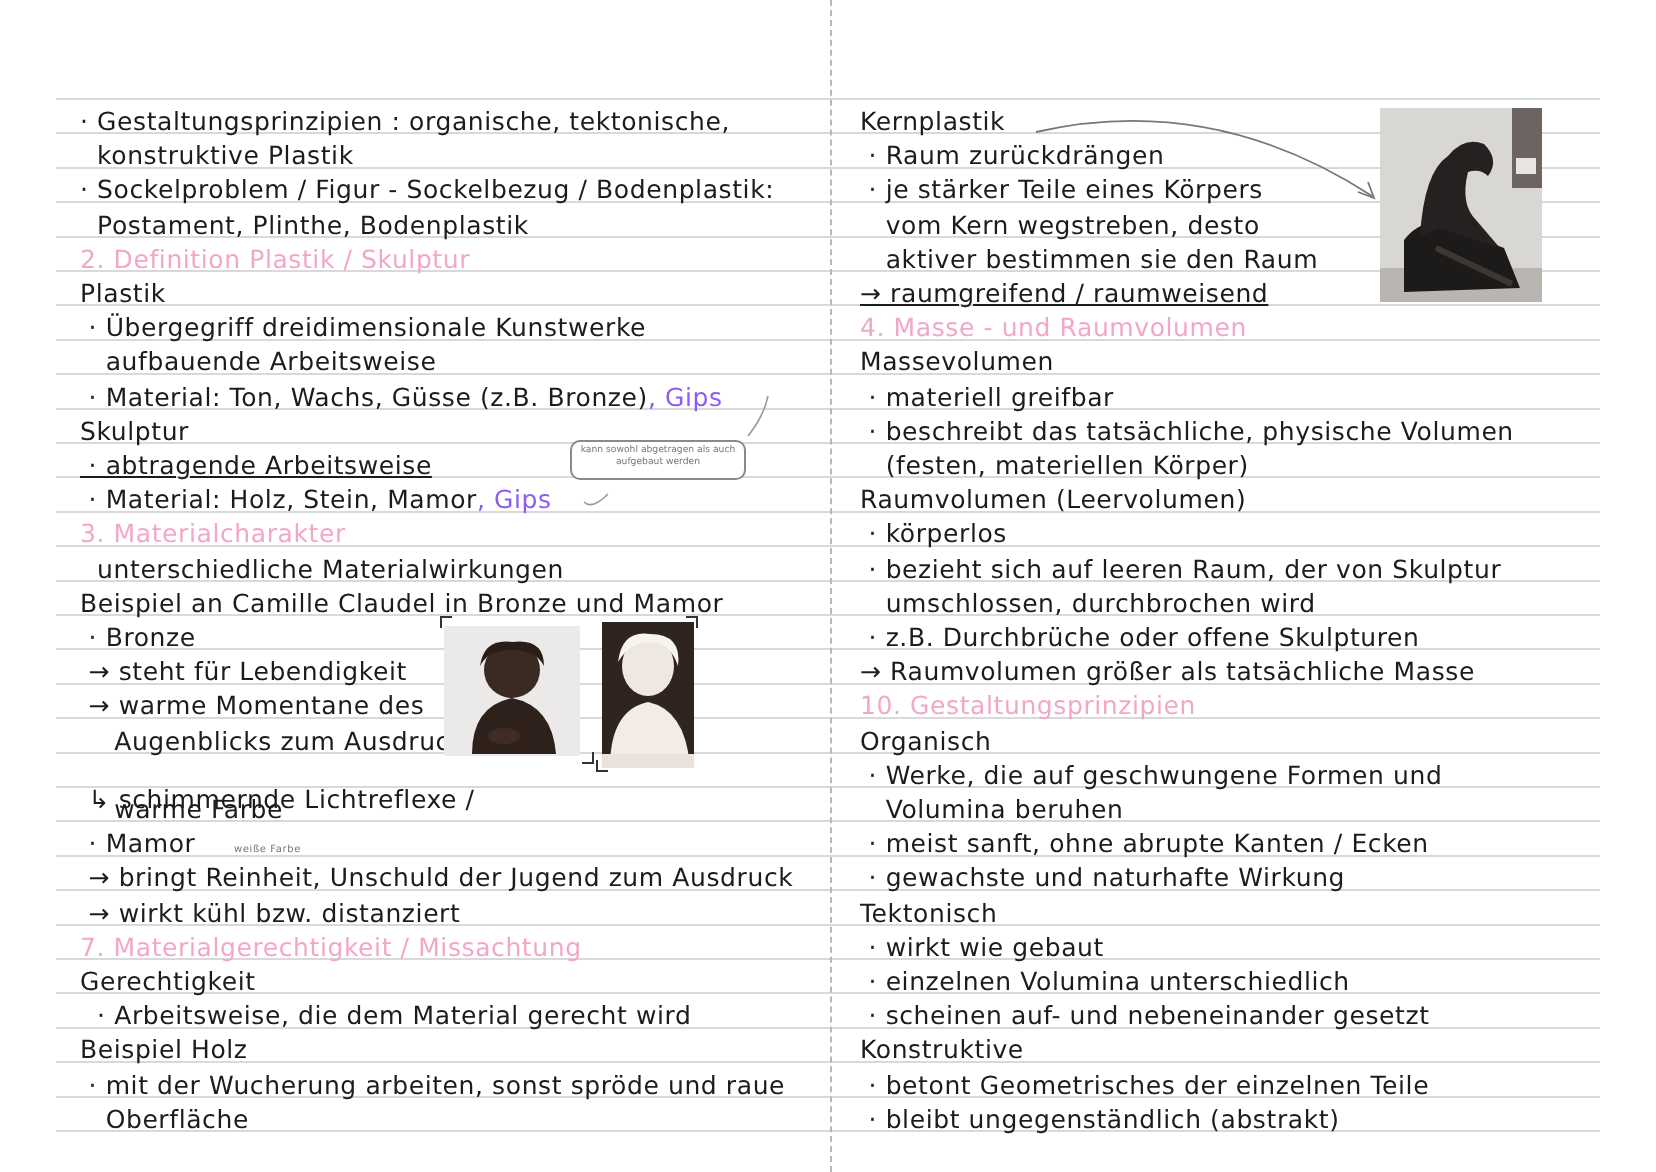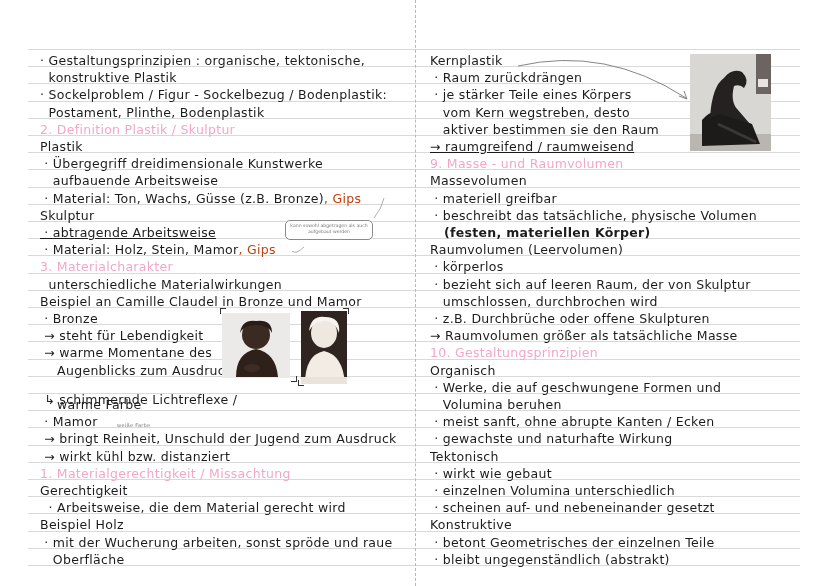--- a/index.html
+++ b/index.html
@@ -29,21 +29,21 @@
   }
   .line.heading { color:#f2a7c8; }
   .line.small { font-size:5px; color:#777; }
   .note-box {
     position:absolute; left:285px; top:220px; width:86px; height:18px;
     border:1px solid #8a8a8a; border-radius:5px; background:#fff;
   }
   .note-box span {
     display:block; font-size:4.6px; line-height:6px; color:#777; text-align:center; padding-top:2px;
   }
-  .gray { color:#c2410c; }
+  .gray { color:#8b5cf6; }
   .img {
     position:absolute; overflow:hidden;
   }
   .img-bronze { left:222px; top:313px; width:68px; height:65px; background:#eceae8; }
   .img-marble { left:301px; top:311px; width:46px; height:73px; background:#3a2d28; }
   .img-kern { left:690px; top:54px; width:81px; height:97px; background:#d8d6d2; }
   .bracket { position:absolute; width:5px; height:5px; border-color:#333; border-style:solid; border-width:0; }
 </style>
 </head>
 <body>
@@ -72,21 +72,21 @@
       <div class="line" style="left: 40px; top: 292.8px;"><span style="white-space: pre;">Beispiel an Camille Claudel in Bronze und Mamor</span></div>
       <div class="line" style="left: 40px; top: 310px;"><span style="white-space: pre;"> · Bronze</span></div>
       <div class="line" style="left: 40px; top: 327.2px;"><span style="white-space: pre;"> → steht für Lebendigkeit</span></div>
       <div class="line" style="left: 40px; top: 344.4px;"><span style="white-space: pre;"> → warme Momentane des</span></div>
       <div class="line" style="left: 40px; top: 361.6px;"><span style="white-space: pre;">    Augenblicks zum Ausdruck</span></div>
       <div class="line" style="left: 40px; top: 378.8px; margin-top: 12px;"><span style="white-space: pre;"> ↳ schimmernde Lichtreflexe /</span></div>
       <div class="line" style="left: 40px; top: 396px;"><span style="white-space: pre;">    warme Farbe</span></div>
       <div class="line" style="left: 40px; top: 413.2px;"><span style="white-space: pre;"> · Mamor</span></div>
       <div class="line" style="left: 40px; top: 430.4px;"><span style="white-space: pre;"> → bringt Reinheit, Unschuld der Jugend zum Ausdruck</span></div>
       <div class="line" style="left: 40px; top: 447.6px;"><span style="white-space: pre;"> → wirkt kühl bzw. distanziert</span></div>
-      <div class="line heading" style="left: 40px; top: 464.8px;"><span style="white-space: pre;">1. Materialgerechtigkeit / Missachtung</span></div>
+      <div class="line heading" style="left: 40px; top: 464.8px;"><span style="white-space: pre;">7. Materialgerechtigkeit / Missachtung</span></div>
       <div class="line" style="left: 40px; top: 482px;"><span style="white-space: pre;">Gerechtigkeit</span></div>
       <div class="line" style="left: 40px; top: 499.2px;"><span style="white-space: pre;">  · Arbeitsweise, die dem Material gerecht wird</span></div>
       <div class="line" style="left: 40px; top: 516.4px;"><span style="white-space: pre;">Beispiel Holz</span></div>
       <div class="line" style="left: 40px; top: 533.6px;"><span style="white-space: pre;"> · mit der Wucherung arbeiten, sonst spröde und raue</span></div>
       <div class="line" style="left: 40px; top: 550.8px;"><span style="white-space: pre;">   Oberfläche</span></div>
     </div>
 
   <div class="note-box">
     <span>kann sowohl abgetragen als auch aufgebaut werden</span>
   </div>
@@ -124,25 +124,25 @@
 </div>
 
 <div class="page right">
   <div id="right-lines">
       <div class="line" style="left: 14px; top: 52px;"><span style="white-space: pre;">Kernplastik</span></div>
       <div class="line" style="left: 14px; top: 69.2px;"><span style="white-space: pre;"> · Raum zurückdrängen</span></div>
       <div class="line" style="left: 14px; top: 86.4px;"><span style="white-space: pre;"> · je stärker Teile eines Körpers</span></div>
       <div class="line" style="left: 14px; top: 103.6px;"><span style="white-space: pre;">   vom Kern wegstreben, desto</span></div>
       <div class="line" style="left: 14px; top: 120.8px;"><span style="white-space: pre;">   aktiver bestimmen sie den Raum</span></div>
       <div class="line" style="left: 14px; top: 138px; text-decoration: underline;"><span style="white-space: pre;">→ raumgreifend / raumweisend</span></div>
-      <div class="line heading" style="left: 14px; top: 155.2px;"><span style="white-space: pre;">9. Masse - und Raumvolumen</span></div>
+      <div class="line heading" style="left: 14px; top: 155.2px;"><span style="white-space: pre;">4. Masse - und Raumvolumen</span></div>
       <div class="line" style="left: 14px; top: 172.4px;"><span style="white-space: pre;">Massevolumen</span></div>
       <div class="line" style="left: 14px; top: 189.6px;"><span style="white-space: pre;"> · materiell greifbar</span></div>
       <div class="line" style="left: 14px; top: 206.8px;"><span style="white-space: pre;"> · beschreibt das tatsächliche, physische Volumen</span></div>
-      <div class="line" style="left: 14px; top: 224px;"><span style="white-space: pre; font-weight: bold;">   (festen, materiellen Körper)</span></div>
+      <div class="line" style="left: 14px; top: 224px;"><span style="white-space: pre;">   (festen, materiellen Körper)</span></div>
       <div class="line" style="left: 14px; top: 241.2px;"><span style="white-space: pre;">Raumvolumen (Leervolumen)</span></div>
       <div class="line" style="left: 14px; top: 258.4px;"><span style="white-space: pre;"> · körperlos</span></div>
       <div class="line" style="left: 14px; top: 275.6px;"><span style="white-space: pre;"> · bezieht sich auf leeren Raum, der von Skulptur</span></div>
       <div class="line" style="left: 14px; top: 292.8px;"><span style="white-space: pre;">   umschlossen, durchbrochen wird</span></div>
       <div class="line" style="left: 14px; top: 310px;"><span style="white-space: pre;"> · z.B. Durchbrüche oder offene Skulpturen</span></div>
       <div class="line" style="left: 14px; top: 327.2px;"><span style="white-space: pre;">→ Raumvolumen größer als tatsächliche Masse</span></div>
       <div class="line heading" style="left: 14px; top: 344.4px;"><span style="white-space: pre;">10. Gestaltungsprinzipien</span></div>
       <div class="line" style="left: 14px; top: 361.6px;"><span style="white-space: pre;">Organisch</span></div>
       <div class="line" style="left: 14px; top: 378.8px;"><span style="white-space: pre;"> · Werke, die auf geschwungene Formen und</span></div>
       <div class="line" style="left: 14px; top: 396px;"><span style="white-space: pre;">   Volumina beruhen</span></div>

